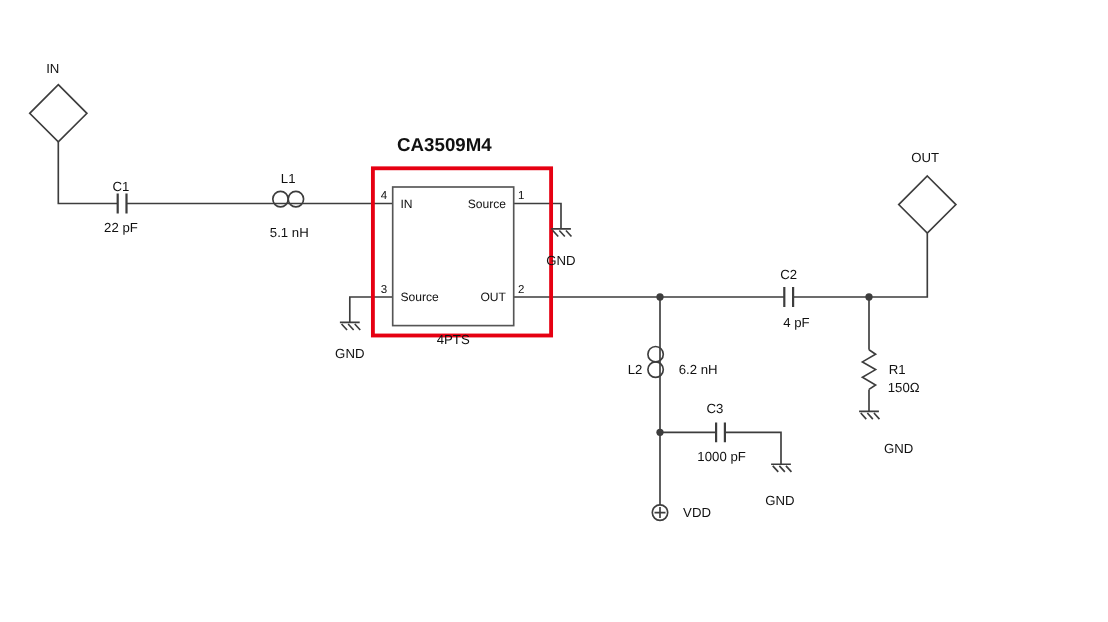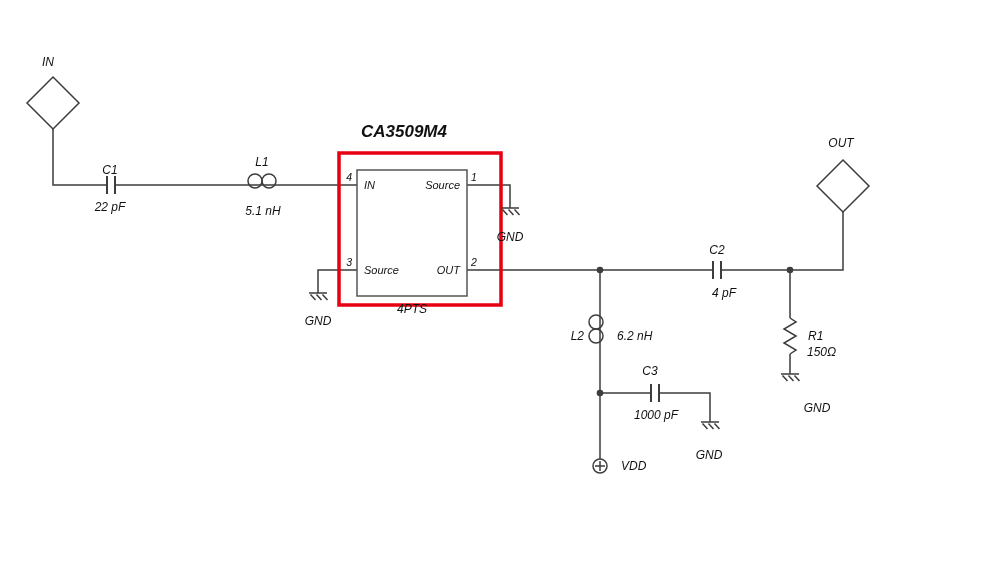--- a/index.html
+++ b/index.html
@@ -1,16 +1,16 @@
 <!DOCTYPE html>
 <html><head>
 <meta charset="utf-8">
 <style>
   html,body{margin:0;padding:0;background:#ffffff;}
-  .canvas{position:relative;width:936px;height:565px;background:#ffffff;overflow:hidden;font-style:italic;}
+  .canvas{position:relative;width:936px;height:565px;background:#ffffff;overflow:hidden;}
   svg{display:block;}
   text{font-family:"Liberation Sans",sans-serif;fill:#111111;}
   .lbl{font-size:12px;}
   .pin{font-size:10.5px;}
   .inlbl{font-size:11px;}
   .title{font-size:17px;font-weight:700;}
   .wire{stroke:#3d3d3d;stroke-width:1.5;fill:none;}
   .plate{stroke:#3d3d3d;stroke-width:2;fill:none;}
   .sym{stroke:#3d3d3d;stroke-width:1.5;fill:none;}
   .port{stroke:#3d3d3d;stroke-width:1.5;fill:#ffffff;}

